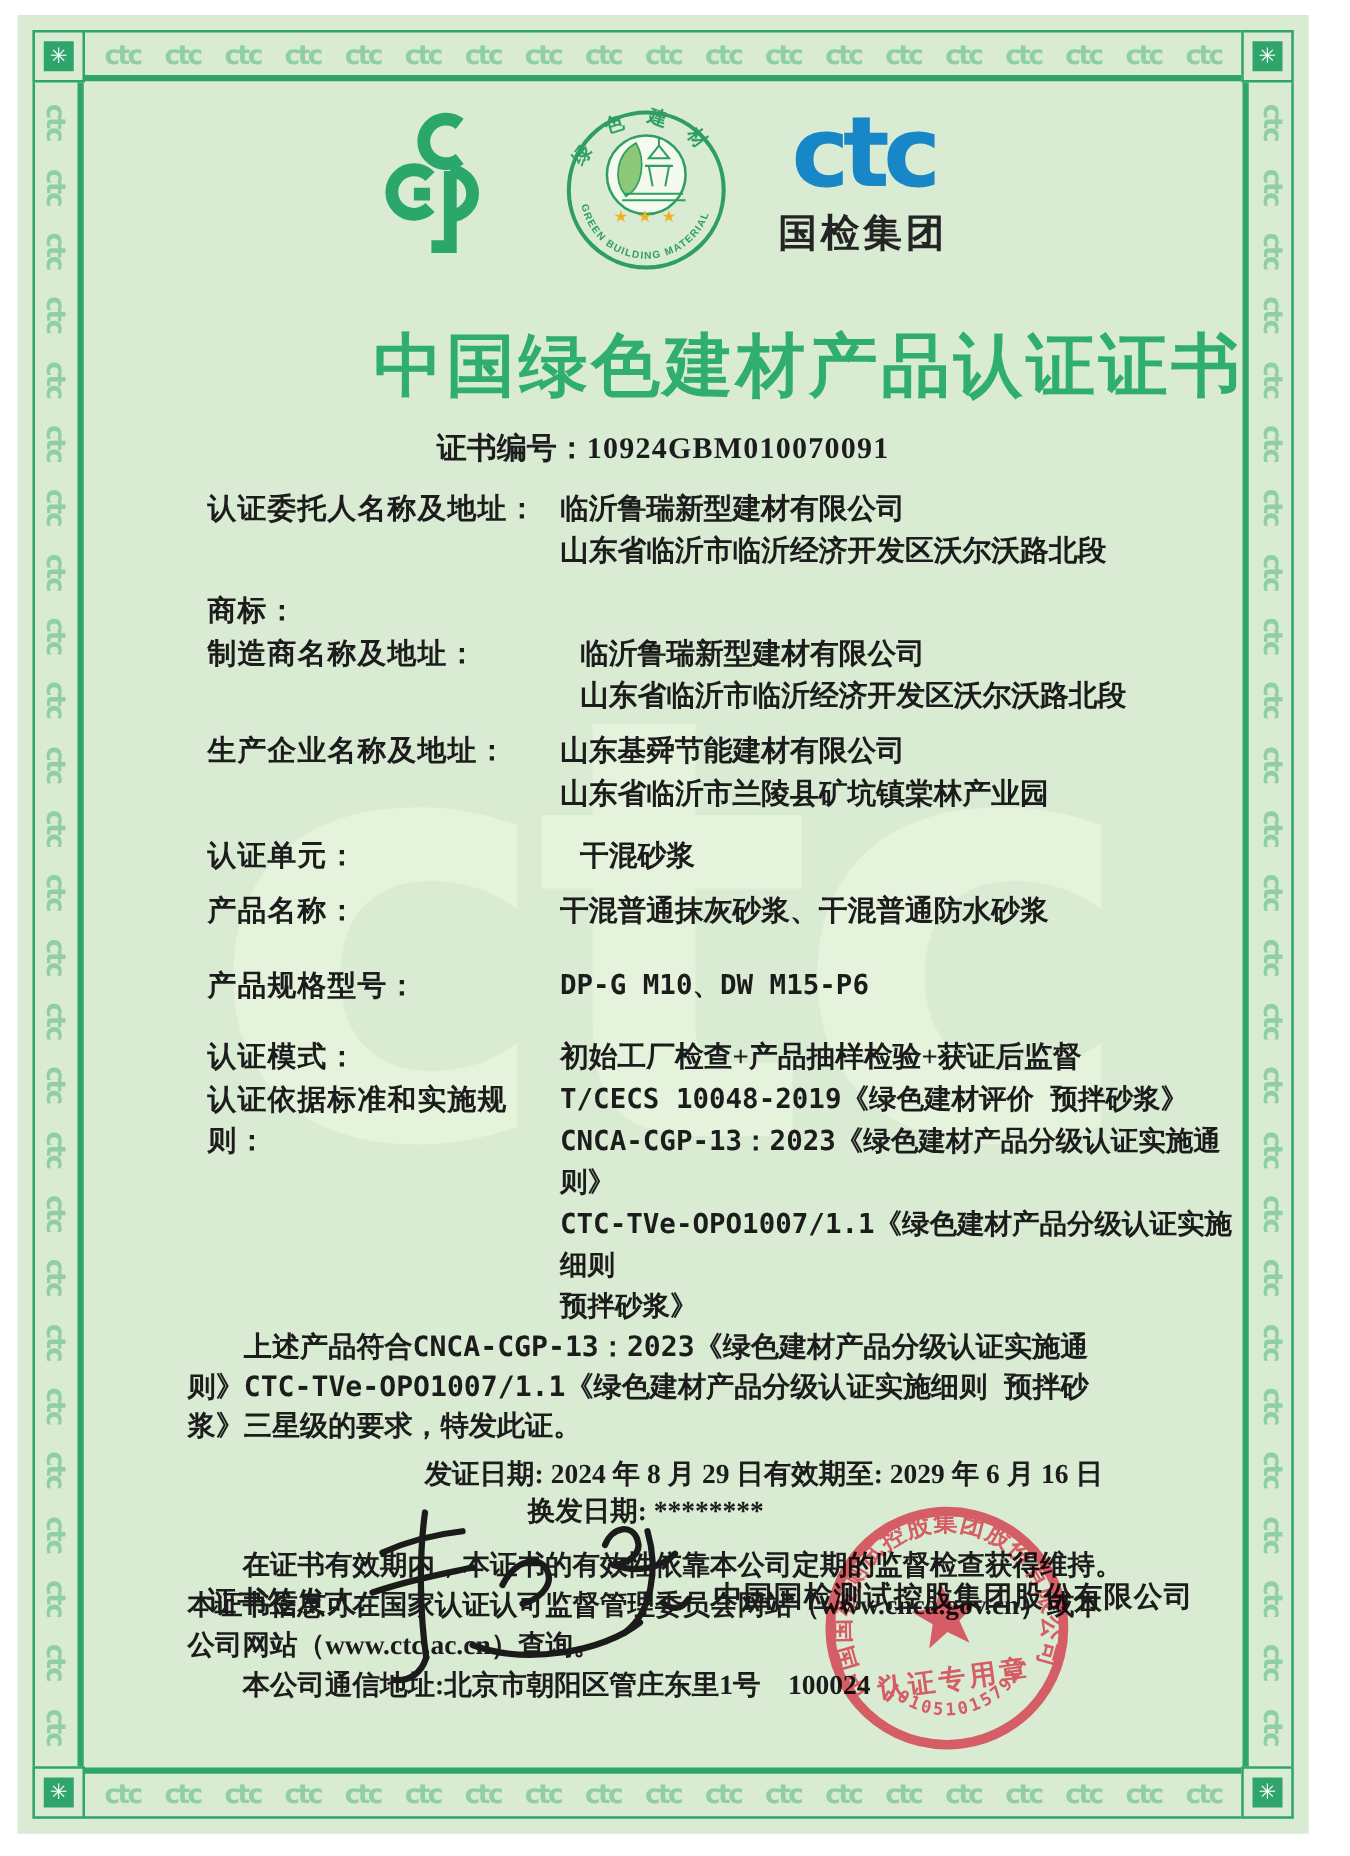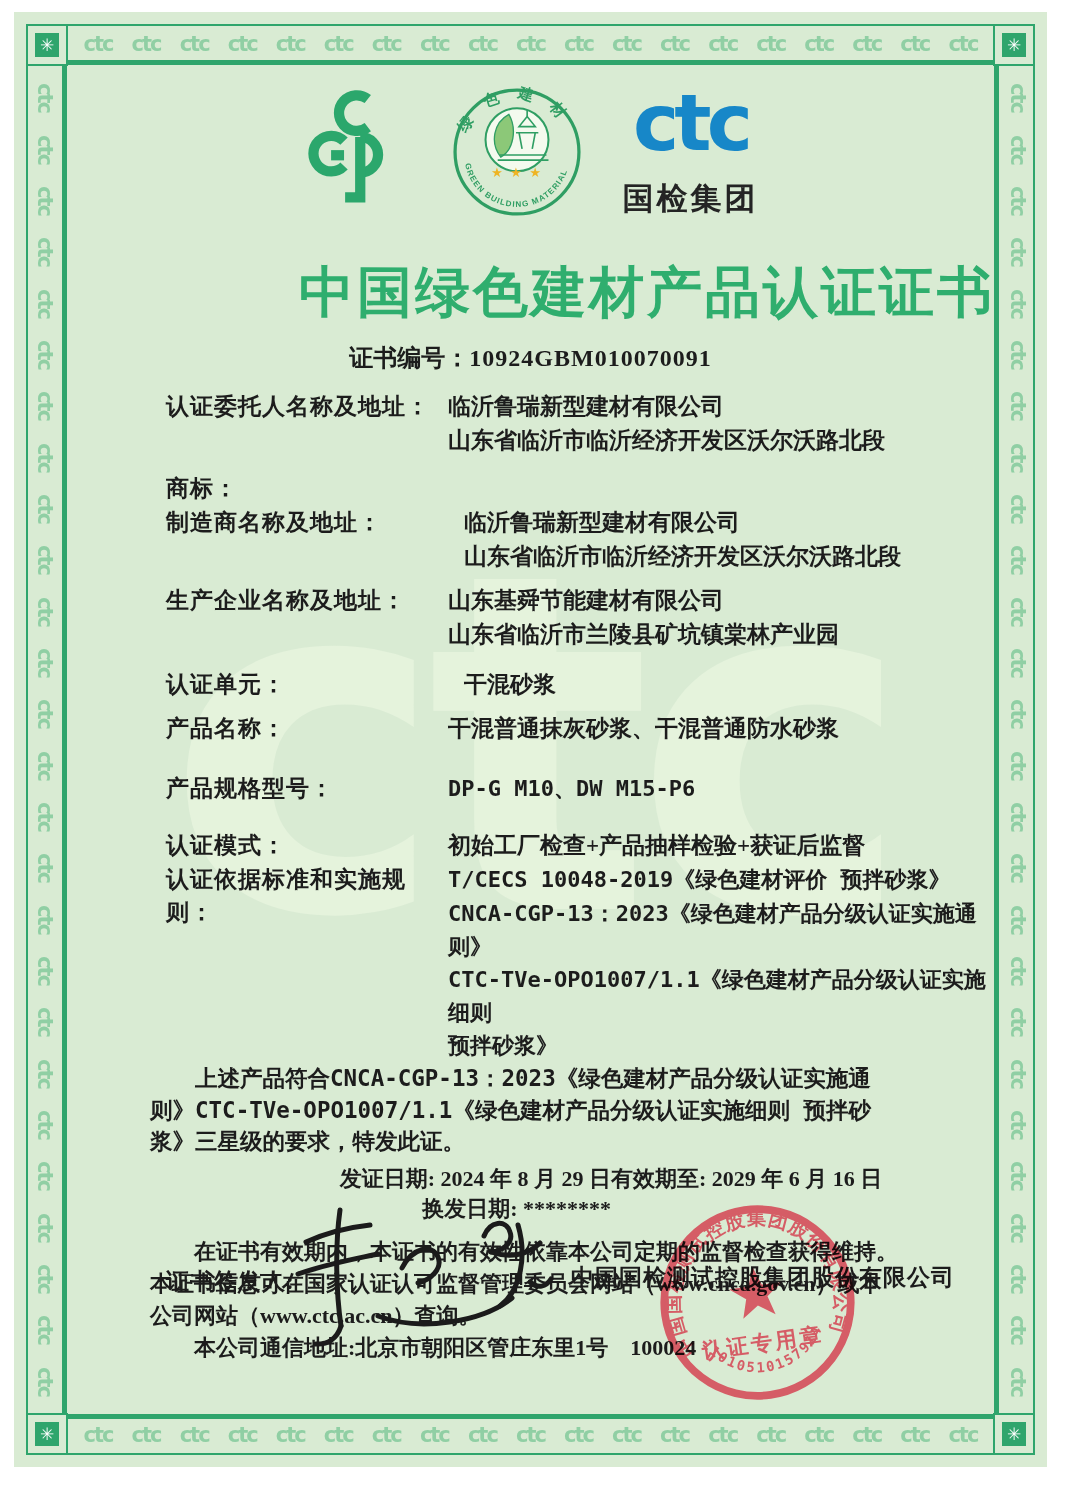--- a/index.html
+++ b/index.html
@@ -38,21 +38,21 @@
   .watermark{
     position:absolute;left:0;right:0;top:500px;text-align:center;z-index:1;pointer-events:none;
     font-family:"DejaVu Sans", sans-serif;font-weight:900;font-size:470px;line-height:1;
     letter-spacing:-18px;color:#e7f4de;opacity:.9;
   }
   
   .content{position:absolute;inset:52px;z-index:2;}
   .logos{display:flex;justify-content:center;align-items:flex-start;gap:40px;padding-top:22px;height:150px;}
   .ctc-logo-block{text-align:center;margin-top:4px;}
   .ctc-wordmark{font-family:"DejaVu Sans", sans-serif;font-weight:900;font-size:78px;line-height:.85;color:#1787c8;letter-spacing:-5px;}
-  .ctc-cn{font-family:"Liberation Sans", sans-serif;font-weight:900;font-size:31px;color:#242424;letter-spacing:3px;margin-top:22px;}
+  .ctc-cn{font-family:"Liberation Sans", sans-serif;font-weight:900;font-size:31px;color:#242424;letter-spacing:3px;margin-top:10px;}
   .title{
     text-align:right;margin-top:20px;font-size:55px;font-weight:700;color:#2fae6e;letter-spacing:3px;
     font-family:"Liberation Serif", serif;
   }
   .certno{ text-align:center;margin-top:12px;font-size:24px;font-weight:700;}
   .certno .num{font-family:"Liberation Serif", serif;letter-spacing:1px;}
   
   .fields{margin-top:16px;}
   .row{display:flex;padding-left:100px;line-height:34px;font-size:23px;}
   .row .lab{width:282px;flex:0 0 282px;font-weight:700;letter-spacing:1px;}

